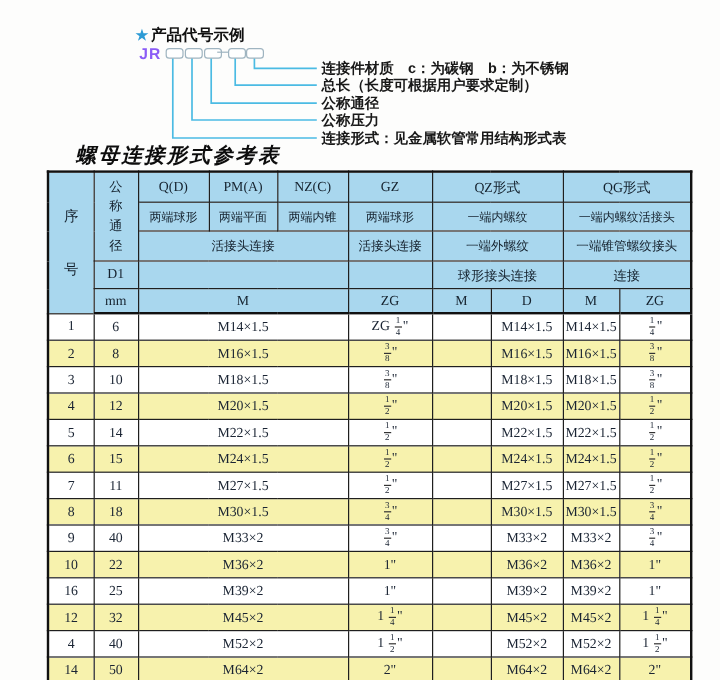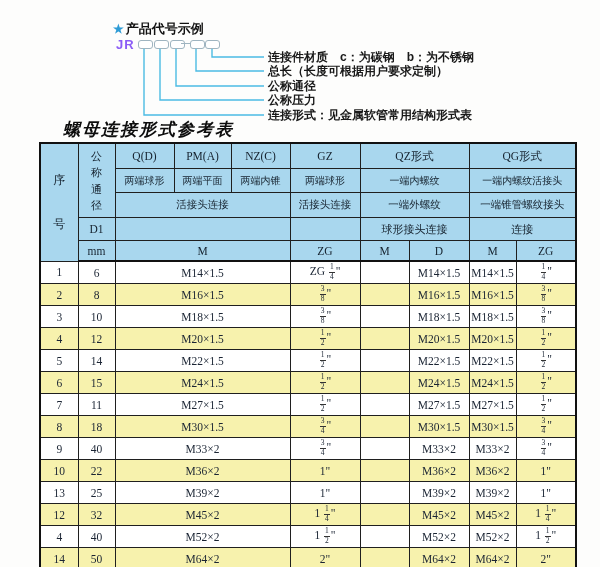--- a/index.html
+++ b/index.html
@@ -229,21 +229,21 @@
           <td>10</td>
           <td>22</td>
           <td colspan="3">M36×2</td>
           <td>1"</td>
           <td></td>
           <td>M36×2</td>
           <td>M36×2</td>
           <td>1"</td>
         </tr>
         <tr>
-          <td>13</td>
+          <td>16</td>
           <td>25</td>
           <td colspan="3">M39×2</td>
           <td>1"</td>
           <td></td>
           <td>M39×2</td>
           <td>M39×2</td>
           <td>1"</td>
         </tr>
         <tr class="alt">
           <td>12</td>

